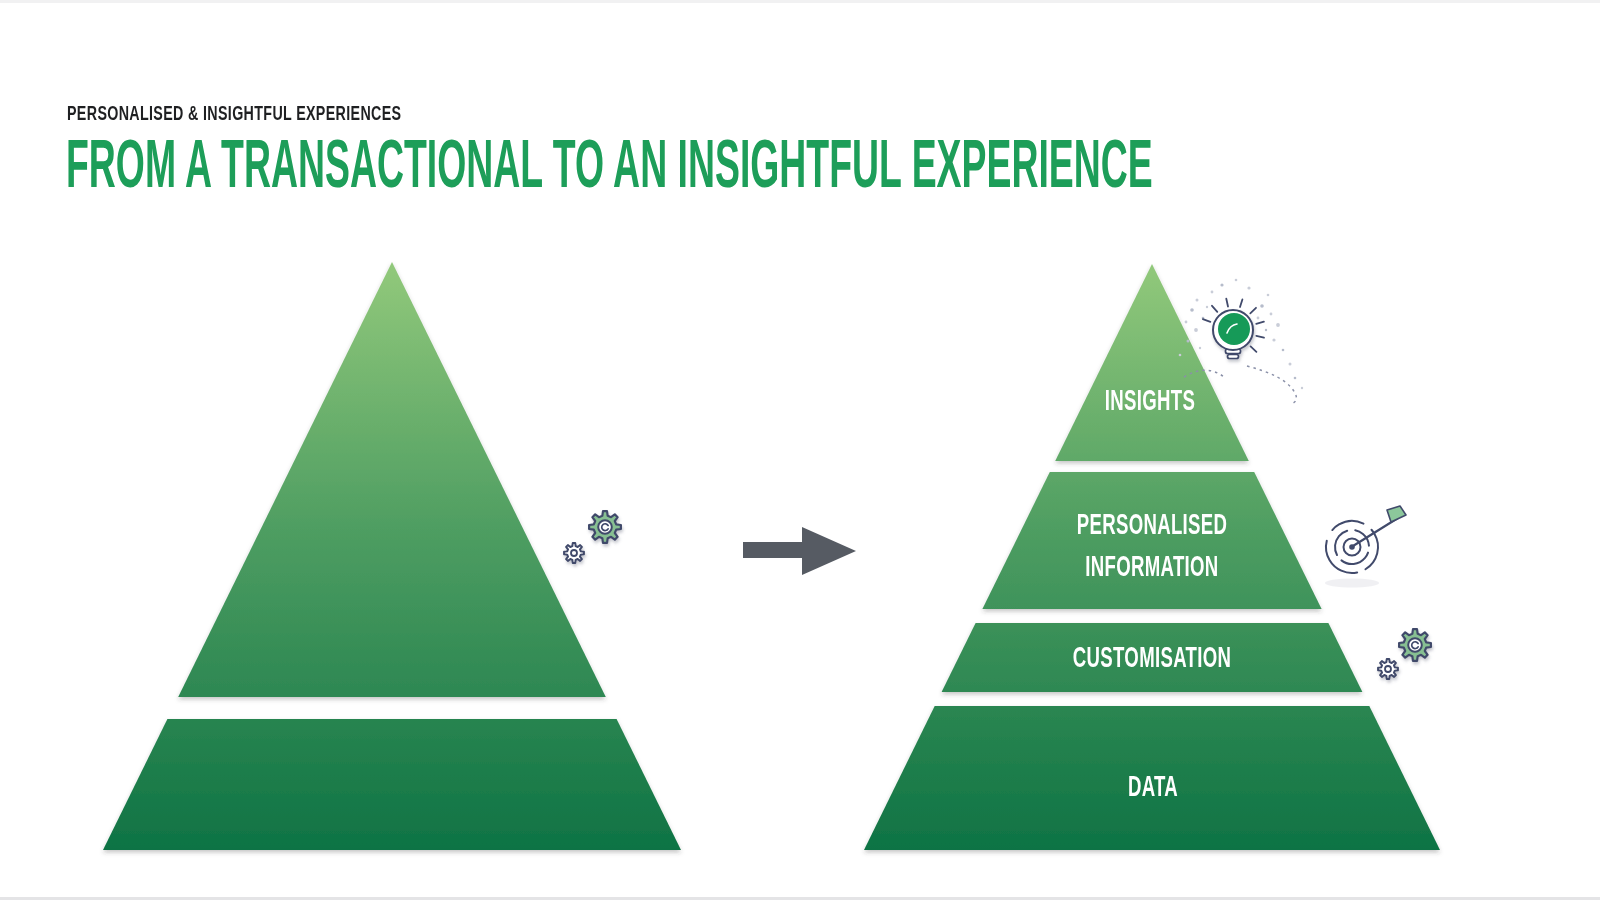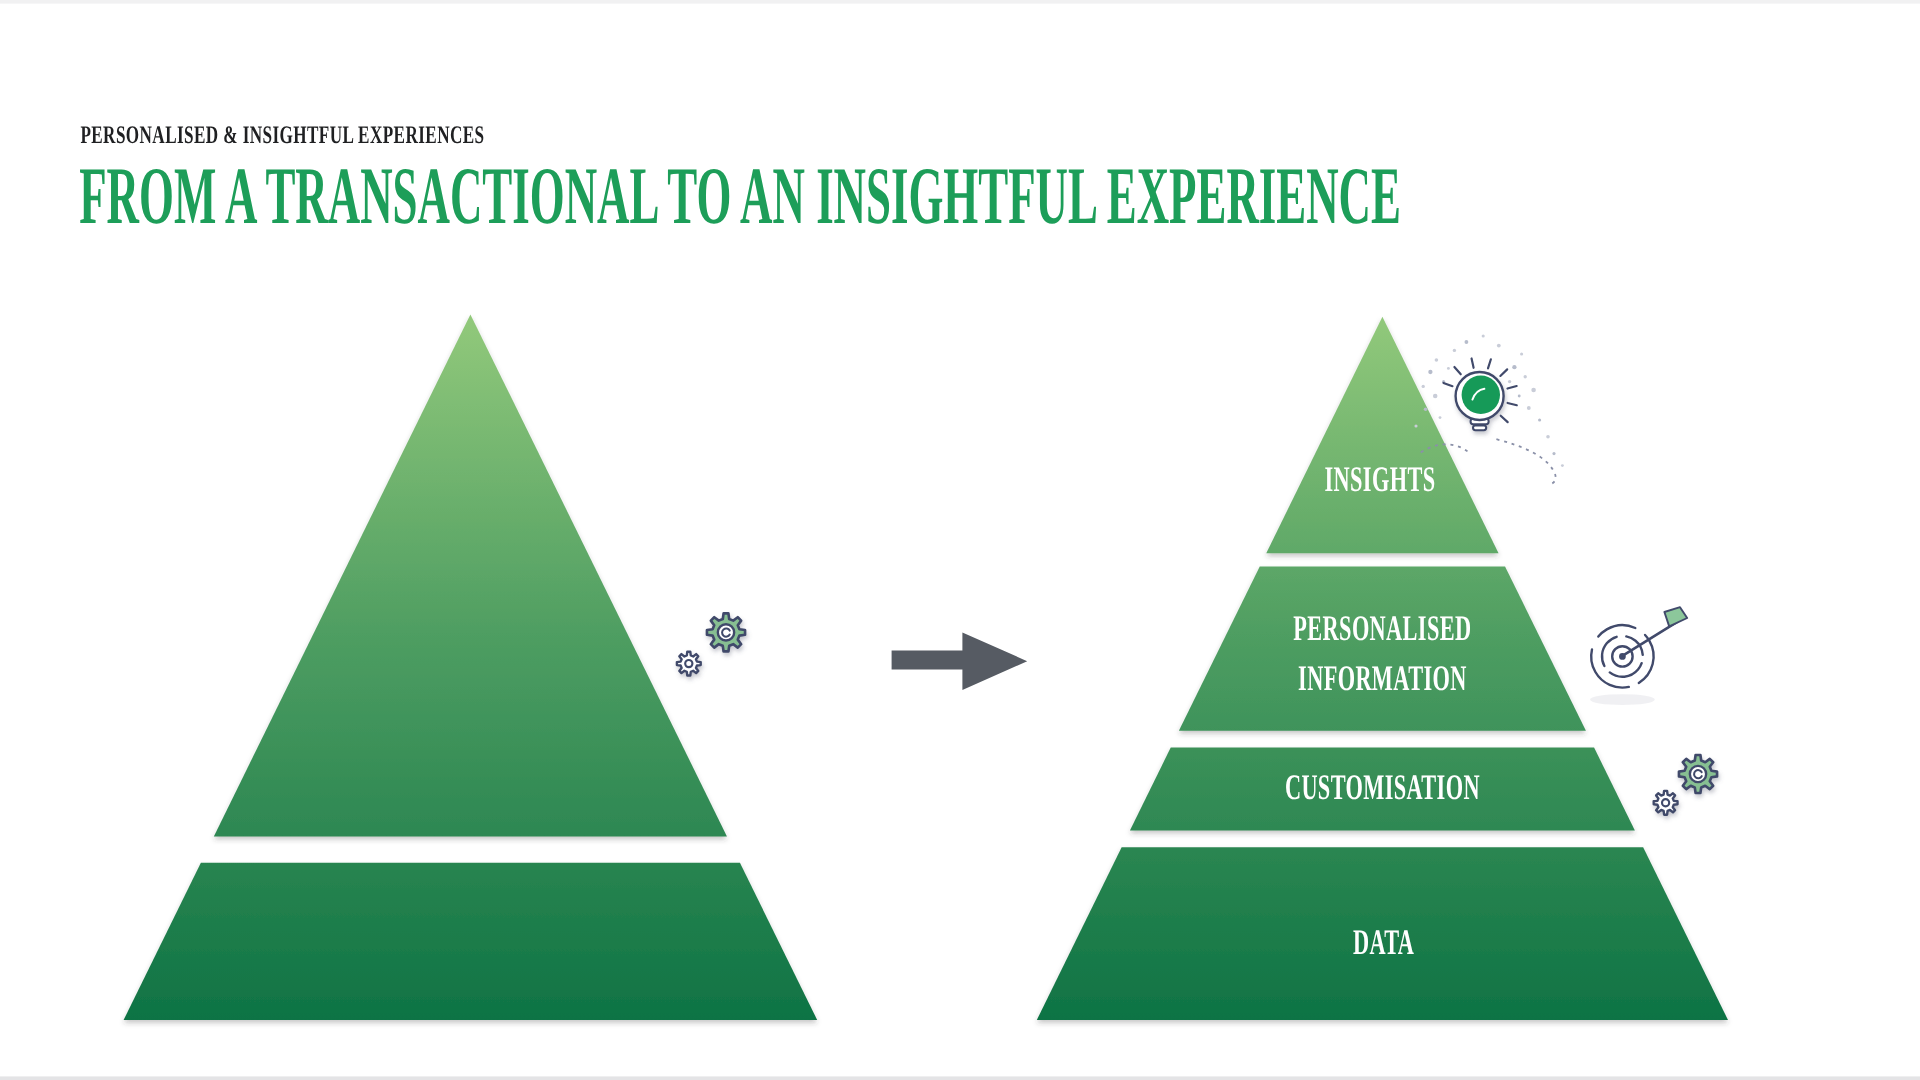--- a/index.html
+++ b/index.html
@@ -1,21 +1,21 @@
 <!DOCTYPE html>
 <html><head>
 <meta charset="utf-8">
 <style>
   html,body{margin:0;padding:0;background:#ffffff;}
   .slide{
     position:relative;
     width:1600px;height:900px;
     background:#ffffff;
     overflow:hidden;
-    font-family:Liberation Serif, serif;
+    font-family:Liberation Sans, sans-serif;
   }
   .edge{position:absolute;left:0;width:1600px;height:3px;}
   .edge-top{top:0;background:#f1f1f2;}
   .edge-bottom{bottom:0;background:#e4e4e6;}
 
   .kicker{
     position:absolute;left:67px;top:100px;
     font-size:21px;font-weight:700;line-height:1.2;
     letter-spacing:0.5px;color:#1f2022;white-space:nowrap;
     transform:scaleX(0.68);transform-origin:left top;

